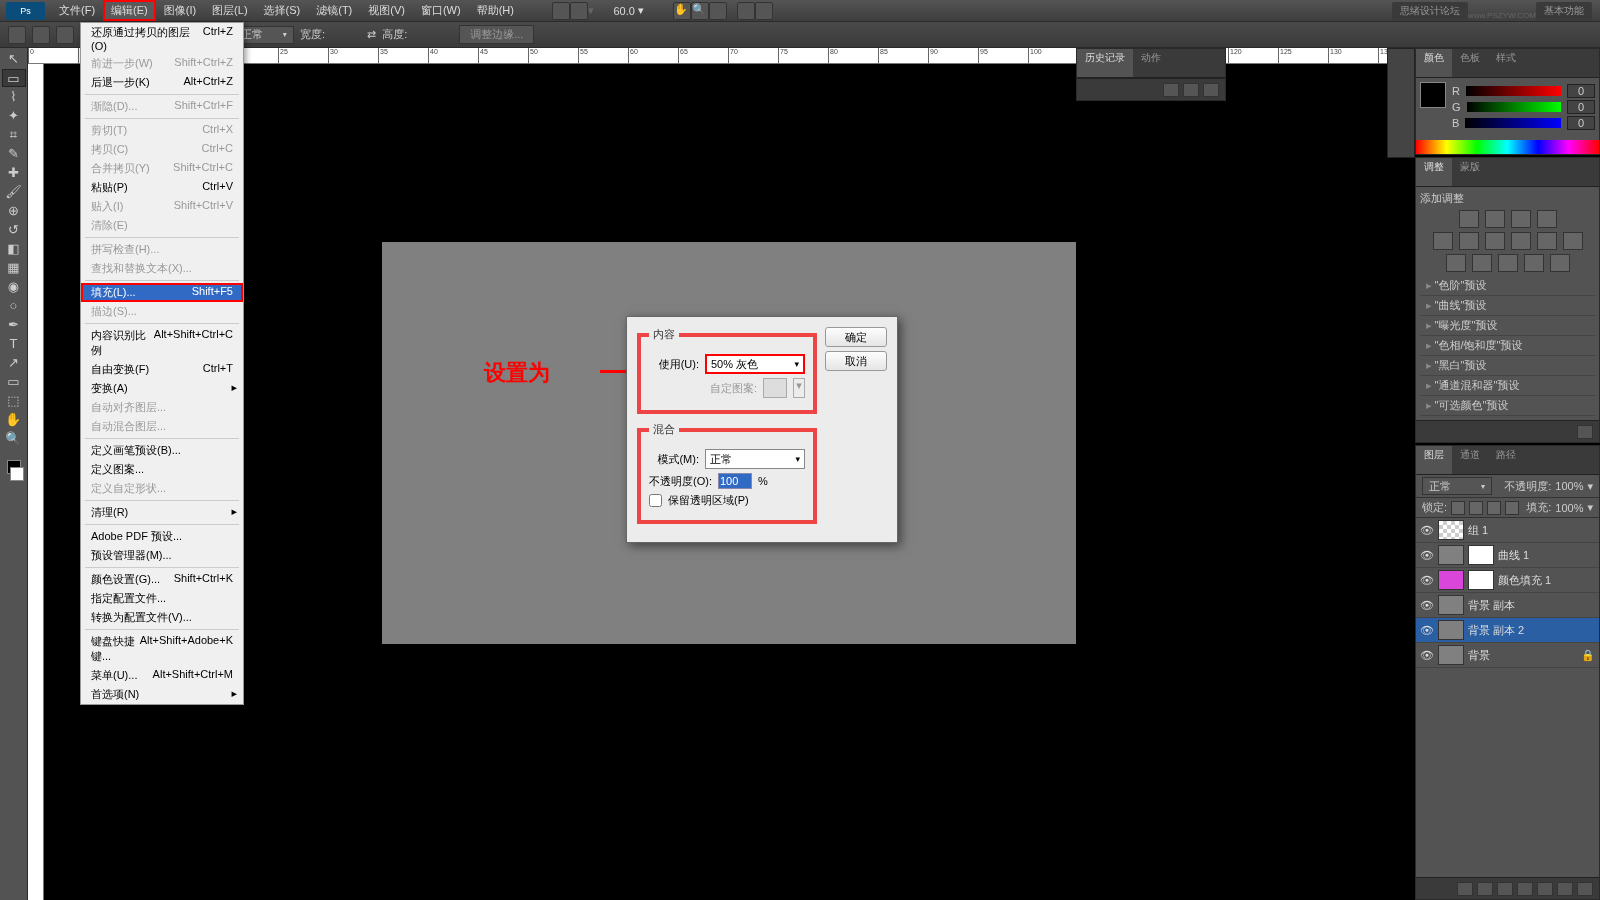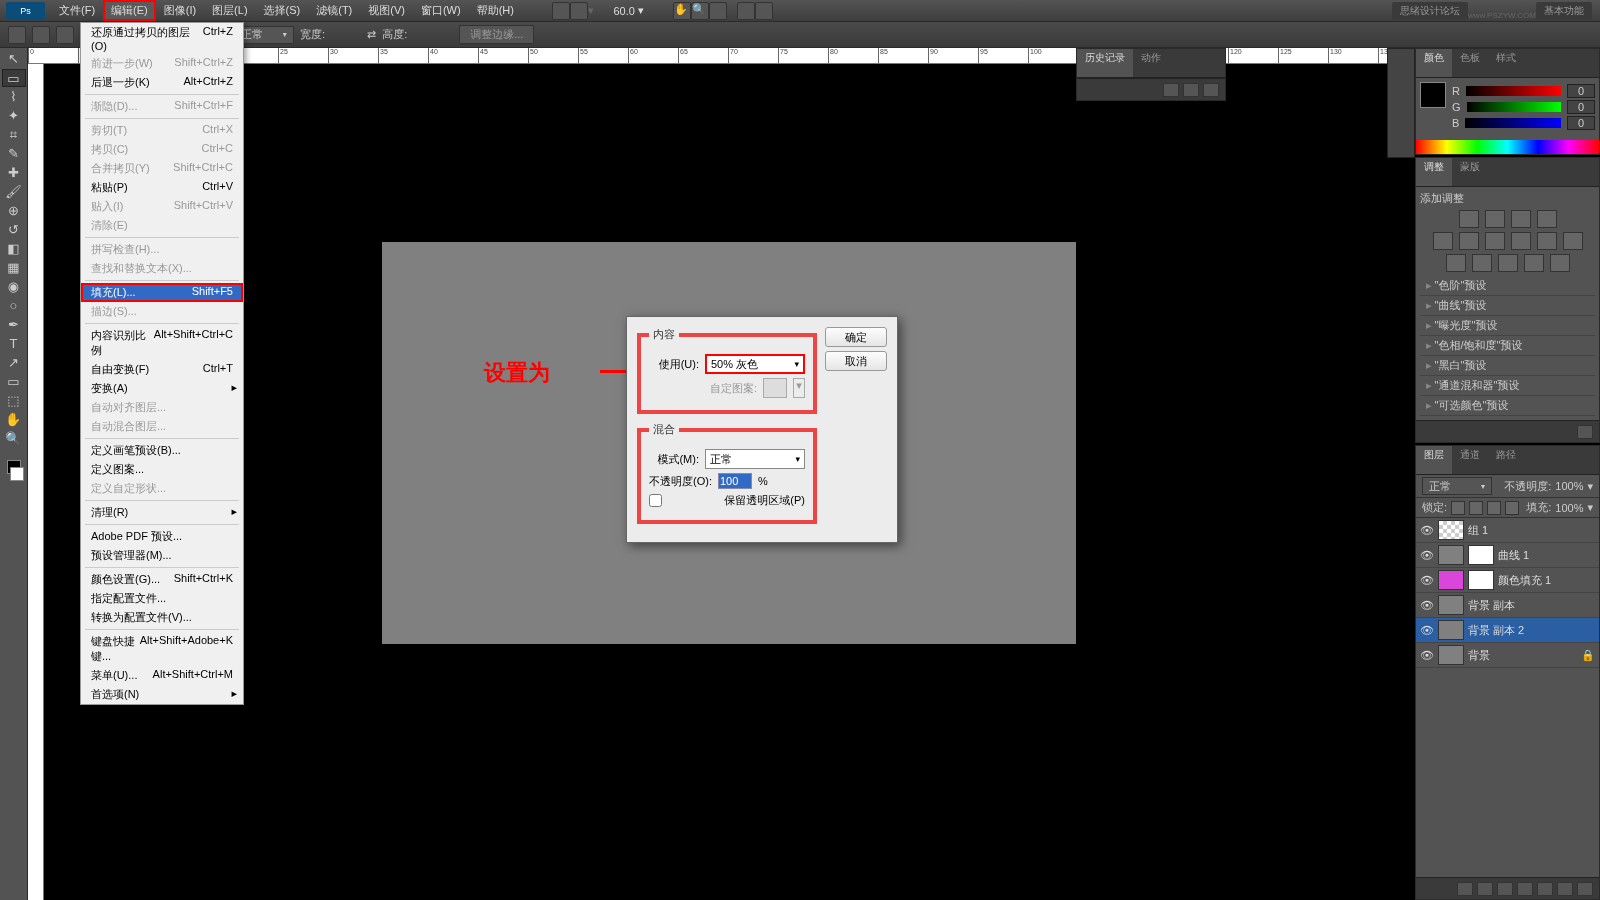--- a/index.html
+++ b/index.html
@@ -370,21 +370,21 @@
         <span>模式(M):</span>
         <div class="dlg-select">
             <span>正常</span>
           </div>
       </div>
       <div class="dlg-row" style="justify-content:flex-start">
         <span>不透明度(O):</span>
         <input class="dlg-input sel" value="100" style="">
         <span>%</span>
       </div>
-      <div class="dlg-row" style="justify-content:space-between">
+      <div class="dlg-row" style="justify-content:flex-start">
         <input type="checkbox" style="">
         <span>保留透明区域(P)</span>
       </div>
     </fieldset>
   </div>
 </div>
 
 <div class="anno-text" style="left:484px;top:358px">设置为</div>
 <div class="arrow-line" style="left:600px;top:370px;width:78px"></div>
 <div class="arrow-head-r arrow-head" style="left:674px;top:363px;border-right:none"></div>

